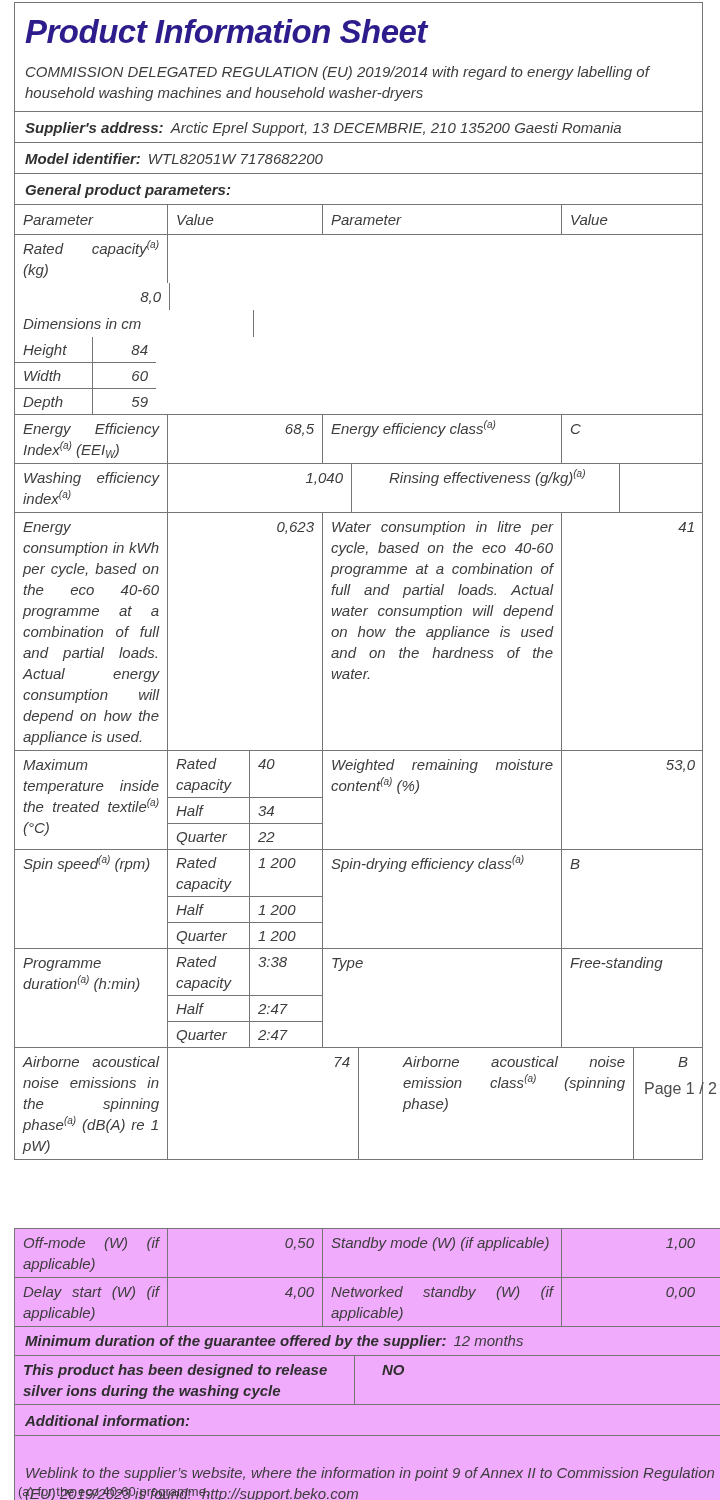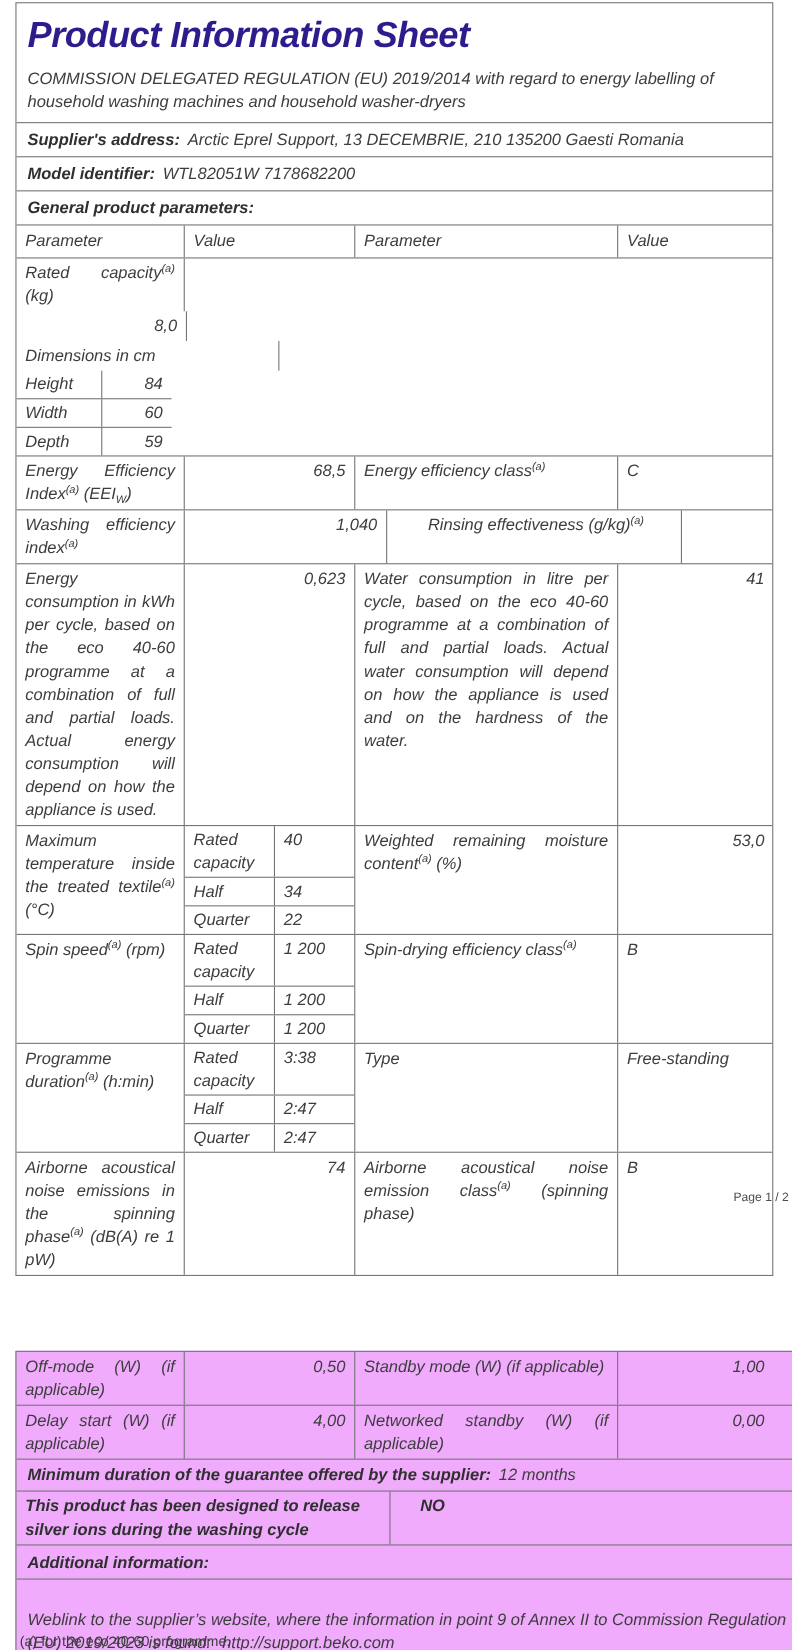--- a/index.html
+++ b/index.html
@@ -40,21 +40,21 @@
   sub{font-size:10px;line-height:0;vertical-align:-3px;}
   b,.b{font-weight:bold;color:var(--ink-bold);}
   .title-cell{padding:9px 10px 8px 10px;}
   h1{font-size:33px;line-height:40px;letter-spacing:-0.5px;font-weight:bold;color:var(--title);margin-bottom:9px;}
   .reg{max-width:660px;}
   .kv{min-height:31px;padding:5px 10px 4px 10px;}
   .kv .lab{font-weight:bold;color:var(--ink-bold);}
   .kv .val{margin-left:7px;}
   .hdr-row{min-height:30px;}
   .hdr-row .c{padding-top:4px;}
-  .page-indicator{position:absolute;top:1081px;right:3px;font-size:11px;line-height:16px;color:#4c4c4c;}
+  .page-indicator{position:absolute;top:1081px;right:3px;font-size:16px;line-height:16px;color:#4c4c4c;}
   .footnote{position:absolute;left:18px;top:1481px;font-size:13px;color:var(--ink);}
   .g-left{width:340px;flex:none;}
   .g-right{width:347px;flex:none;margin-left:19px;}
   .full{flex:1;}
 </style>
 </head>
 <body>
 
 <div class="page">
 
@@ -187,21 +187,21 @@
         </div>
         <div class="subrow">
           <div class="slabel bR">Quarter</div>
           <div class="sval">2:47</div>
         </div>
       </div>
       <div class="c c3 bR just">Type</div>
       <div class="c c4">Free-standing</div>
     </div>
 
-    <div class="row" style="min-height:105px;">
+    <div class="row" style="min-height:105px;gap:36px;">
       <div class="c c1 bR just">Airborne acoustical noise emissions in the spinning phase<sup>(a)</sup> (dB(A) re 1 pW)</div>
       <div class="c c2 bR num">74</div>
       <div class="c c3 bR just">Airborne acoustical noise emission class<sup>(a)</sup> (spinning phase)</div>
       <div class="c c4">B</div>
     </div>
 
   </div>
 
   <div class="page-indicator">Page 1 / 2</div>
 

